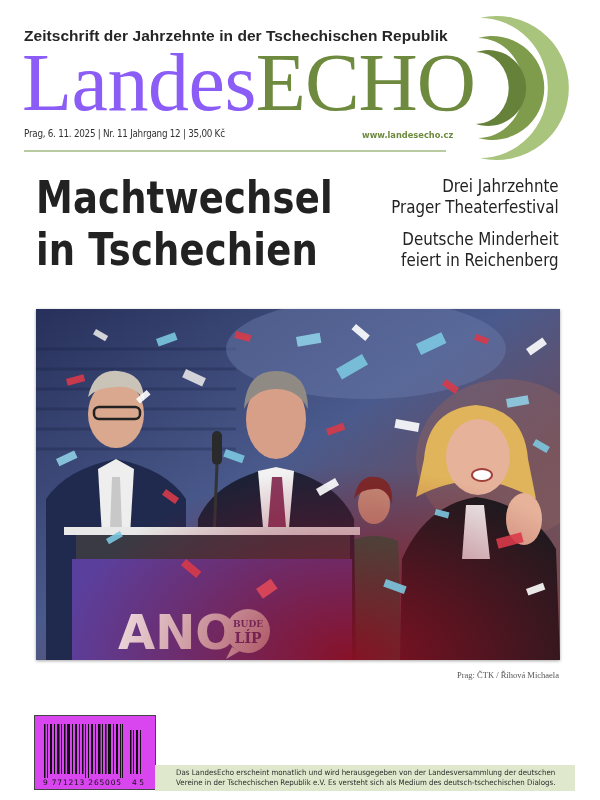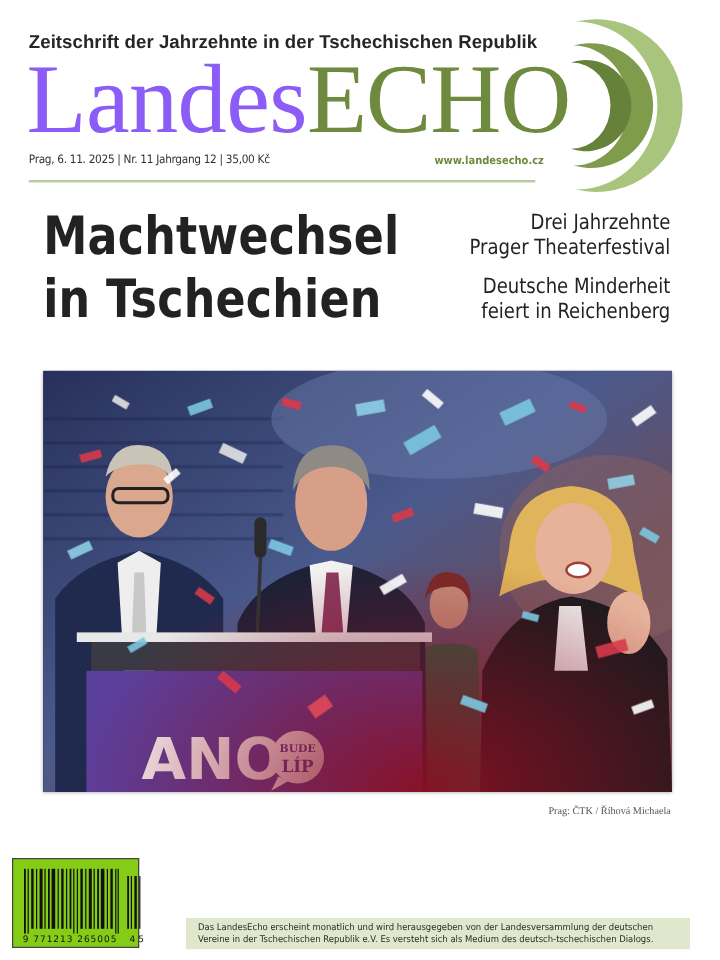--- a/index.html
+++ b/index.html
@@ -50,28 +50,28 @@
     box-shadow: 0 1px 3px rgba(0,0,0,0.35); background: #2a2f52;
   }
   .photo svg { display: block; }
 
   .credit {
     position: absolute; right: 41px; top: 670px;
     font-family: "Liberation Serif", serif; font-size: 8.5px; color: #555; white-space: nowrap;
   }
 
   .barcode-box {
-    position: absolute; left: 10px; top: 715px; width: 106px; height: 75px;
-    border: 1.5px solid #444; background: #84cc16;
+    position: absolute; left: 34px; top: 715px; width: 122px; height: 75px;
+    border: 1.5px solid #444; background: #d946ef;
   }
   .barcode-box svg { display: block; }
 
   .info-box {
     position: absolute; left: 155px; top: 765px; width: 420px; height: 26px;
-    background: #dfe8cc; padding: 3px 0 0 10px;
+    background: #dfe8cc; padding: 3px 0 0 21px;
     font-family: "DejaVu Sans", sans-serif; font-size: 7.6px; line-height: 10px; color: #2b2b2b;
   }
   .info-box div { white-space: nowrap; transform: scaleX(0.93); transform-origin: left; }
 </style>
 </head>
 <body>
 
 <div class="tagline">Zeitschrift der Jahrzehnte in der Tschechischen Republik</div>
 
 <div class="masthead">

